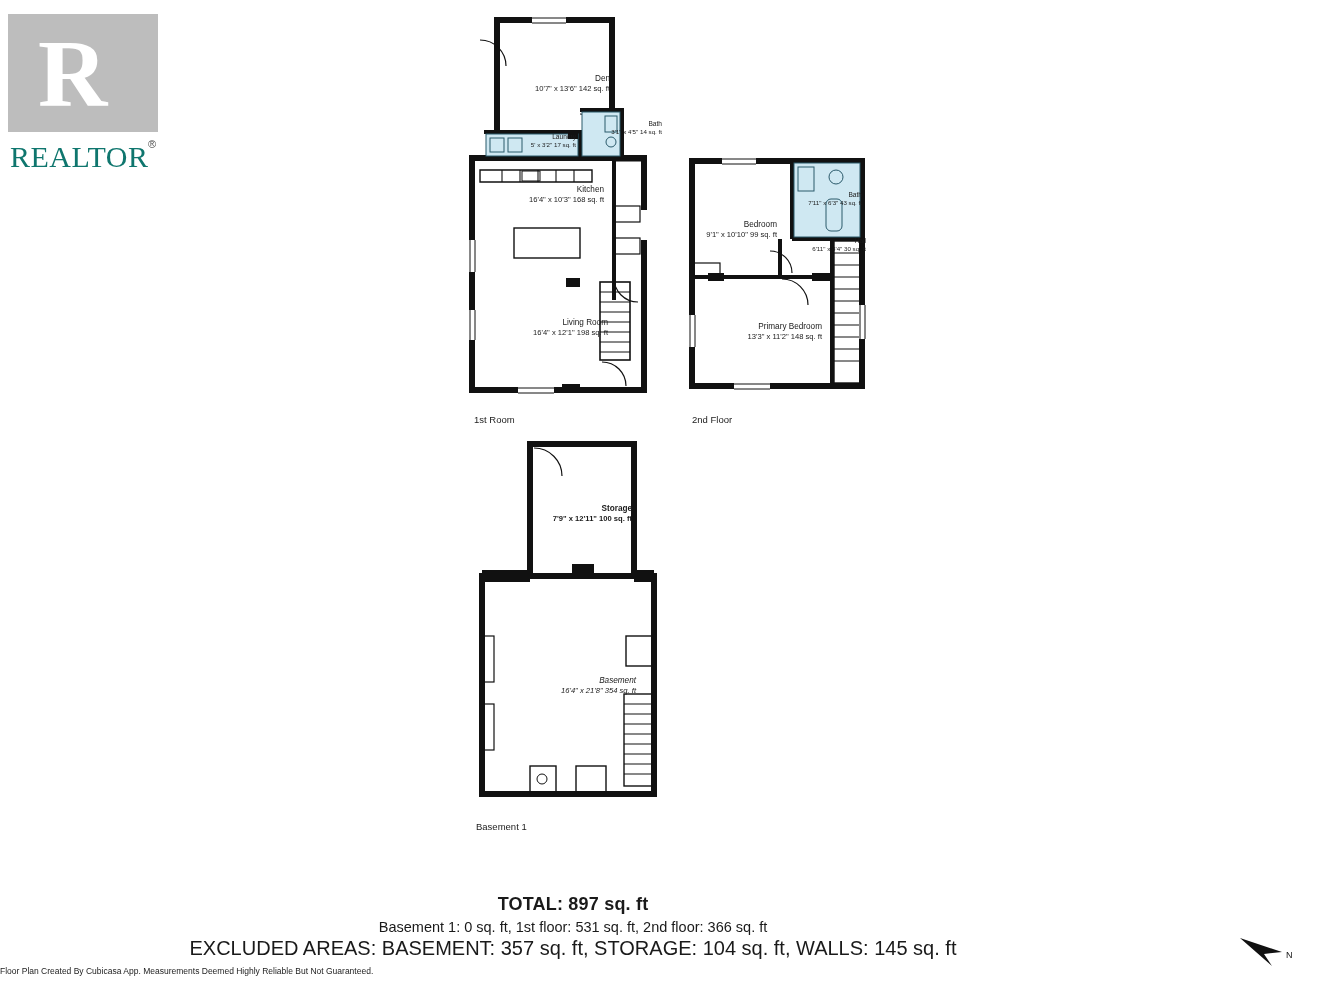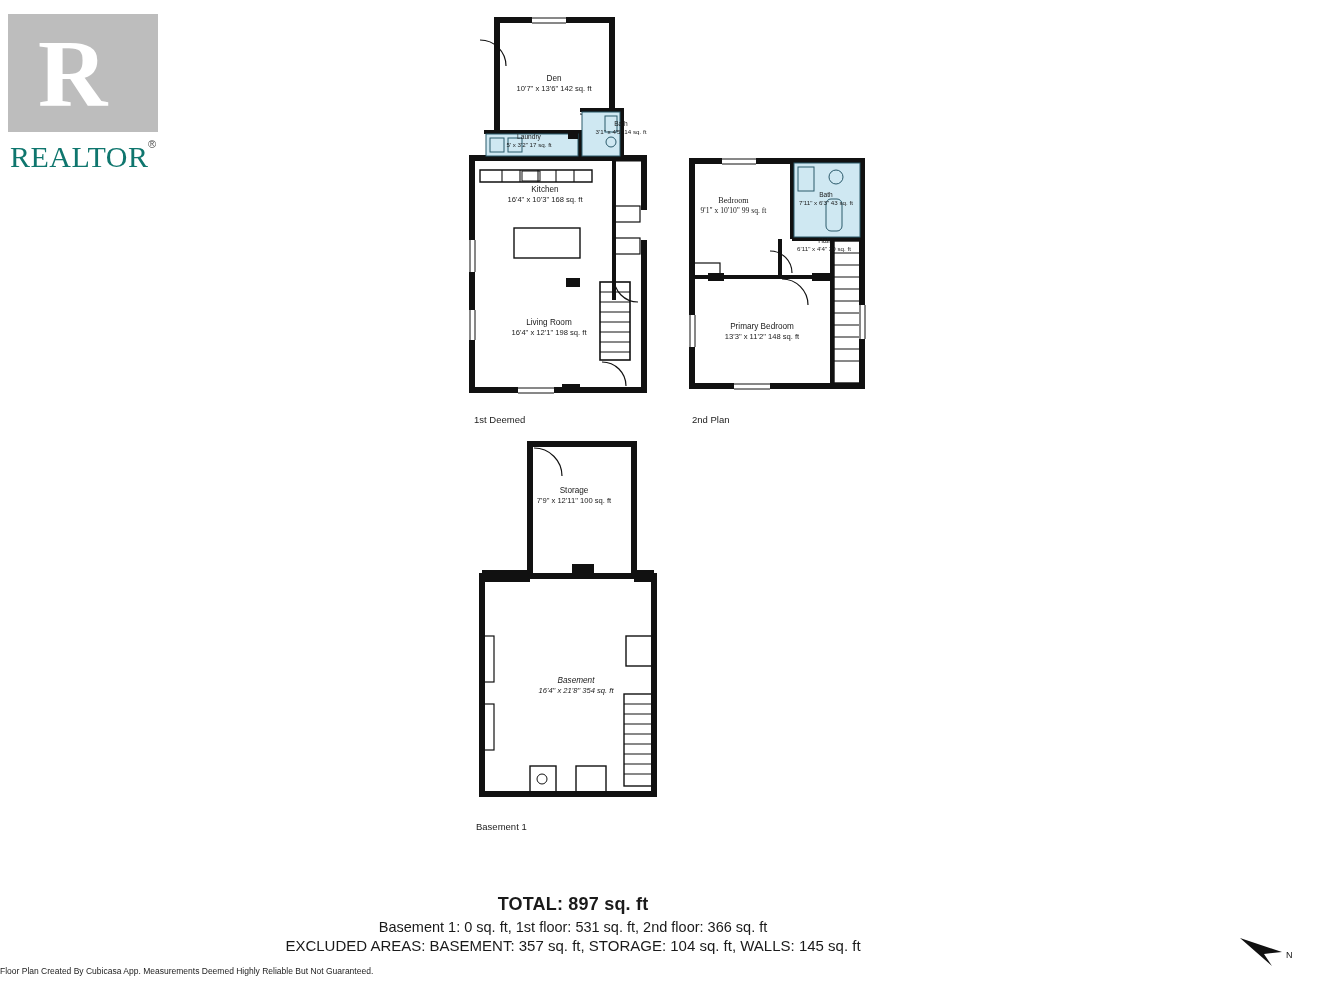--- a/index.html
+++ b/index.html
@@ -88,21 +88,21 @@
 
   .floor-label {
     position: absolute;
     font-size: 9.5px;
     color: #222;
   }
 
   
   .room {
     position: absolute;
-    text-align: center;
+    text-align: right;
     line-height: 1.25;
     color: #1a1a1a;
     white-space: nowrap;
   }
   .room .rname { font-size: 8.2px; }
   .room .rdim  { font-size: 7.6px; }
   .room.small .rname { font-size: 6.6px; }
   .room.small .rdim  { font-size: 6.2px; }
 
   
@@ -117,21 +117,21 @@
     font-size: 18px;
     font-weight: bold;
     letter-spacing: 0.2px;
     margin-bottom: 4px;
   }
   .totals .t2 {
     font-size: 14.5px;
     margin-bottom: 2px;
   }
   .totals .t3 {
-    font-size: 15px;
+    font-size: 20px;
   }
   .credit {
     position: absolute;
     left: 0;
     top: 966px;
     width: 1312px;
     font-size: 8.5px;
     color: #222;
   }
 
@@ -246,21 +246,21 @@
       </g>
 
       <g fill="#111111">
         <rect x="104" y="268" width="14" height="9"></rect>
         <rect x="100" y="374" width="18" height="9"></rect>
         <rect x="106" y="120" width="10" height="9"></rect>
       </g>
     </svg>
   </div>
 
-  <div class="floor-label" style="left:474px; top:414px;">1st Deemed</div>
+  <div class="floor-label" style="left:474px; top:414px;">1st Room</div>
 
   <div class="room" style="left:498px; top:74px; width:112px;">
     <div class="rname">Den</div>
     <div class="rdim">10'7" x 13'6" 142 sq. ft</div>
   </div>
   <div class="room small" style="left:580px; top:120px; width:82px;">
     <div class="rname">Bath</div>
     <div class="rdim">3'1" x 4'5" 14 sq. ft</div>
   </div>
   <div class="room small" style="left:482px; top:133px; width:94px;">
@@ -332,23 +332,23 @@
         <path d="M174 150 L174 184"></path>
           <path d="M179 150 L179 184"></path>
       </g>
       <g fill="#111111">
         <rect x="22" y="118" width="16" height="8"></rect>
         <rect x="126" y="118" width="18" height="8"></rect>
       </g>
     </svg>
   </div>
 
-  <div class="floor-label" style="left:692px; top:414px;">2nd Plan</div>
-
-  <div class="room" style="left:690px; top:196px; width:87px;font-family:Liberation Serif, serif;">
+  <div class="floor-label" style="left:692px; top:414px;">2nd Floor</div>
+
+  <div class="room" style="left:690px; top:220px; width:87px;">
     <div class="rname">Bedroom</div>
     <div class="rdim">9'1" x 10'10" 99 sq. ft</div>
   </div>
   <div class="room small" style="left:790px; top:191px; width:72px;">
     <div class="rname">Bath</div>
     <div class="rdim">7'11" x 6'3" 43 sq. ft</div>
   </div>
   <div class="room small" style="left:782px; top:237px; width:84px;">
     <div class="rname">Hall</div>
     <div class="rdim">6'11" x 4'4" 30 sq. ft</div>
@@ -391,21 +391,21 @@
       <g fill="#111111">
         <rect x="10" y="134" width="48" height="12"></rect>
         <rect x="162" y="134" width="20" height="12"></rect>
         <rect x="100" y="128" width="22" height="12"></rect>
       </g>
     </svg>
   </div>
 
   <div class="floor-label" style="left:476px; top:821px;">Basement 1</div>
 
-  <div class="room" style="left:516px; top:486px; width:116px;">
+  <div class="room" style="left:516px; top:504px; width:116px;font-weight:bold;">
     <div class="rname">Storage</div>
     <div class="rdim">7'9" x 12'11" 100 sq. ft</div>
   </div>
   <div class="room" style="left:516px; top:676px; width:120px;font-style:italic;">
     <div class="rname">Basement</div>
     <div class="rdim">16'4" x 21'8" 354 sq. ft</div>
   </div>
 
 
   <div class="totals">

